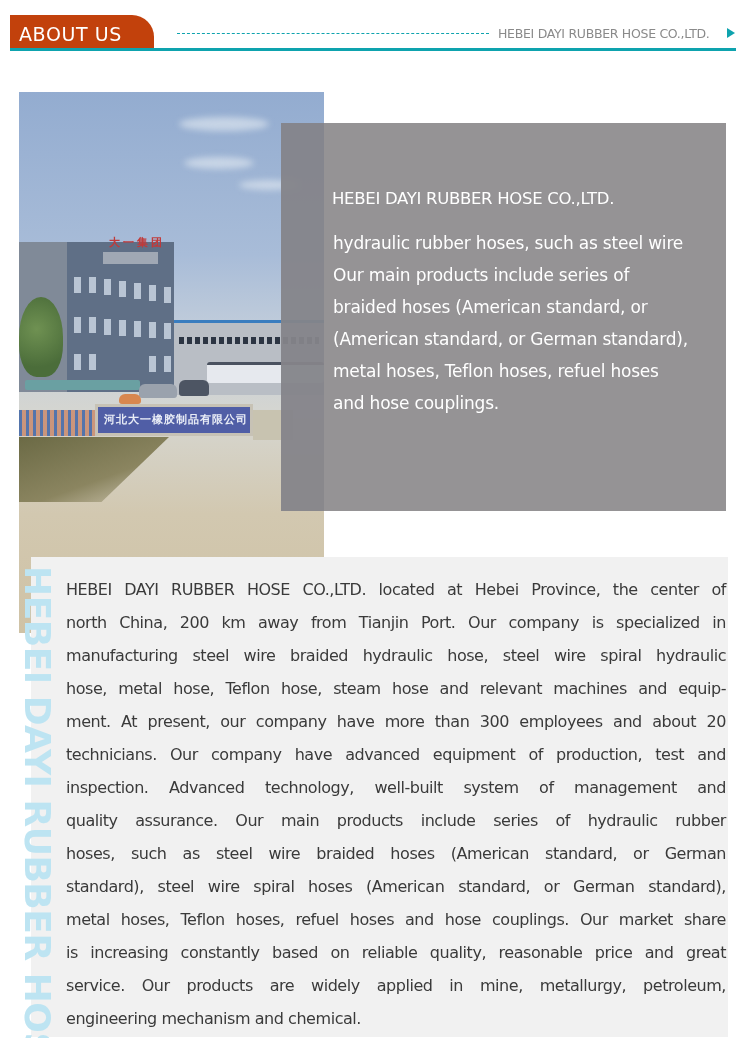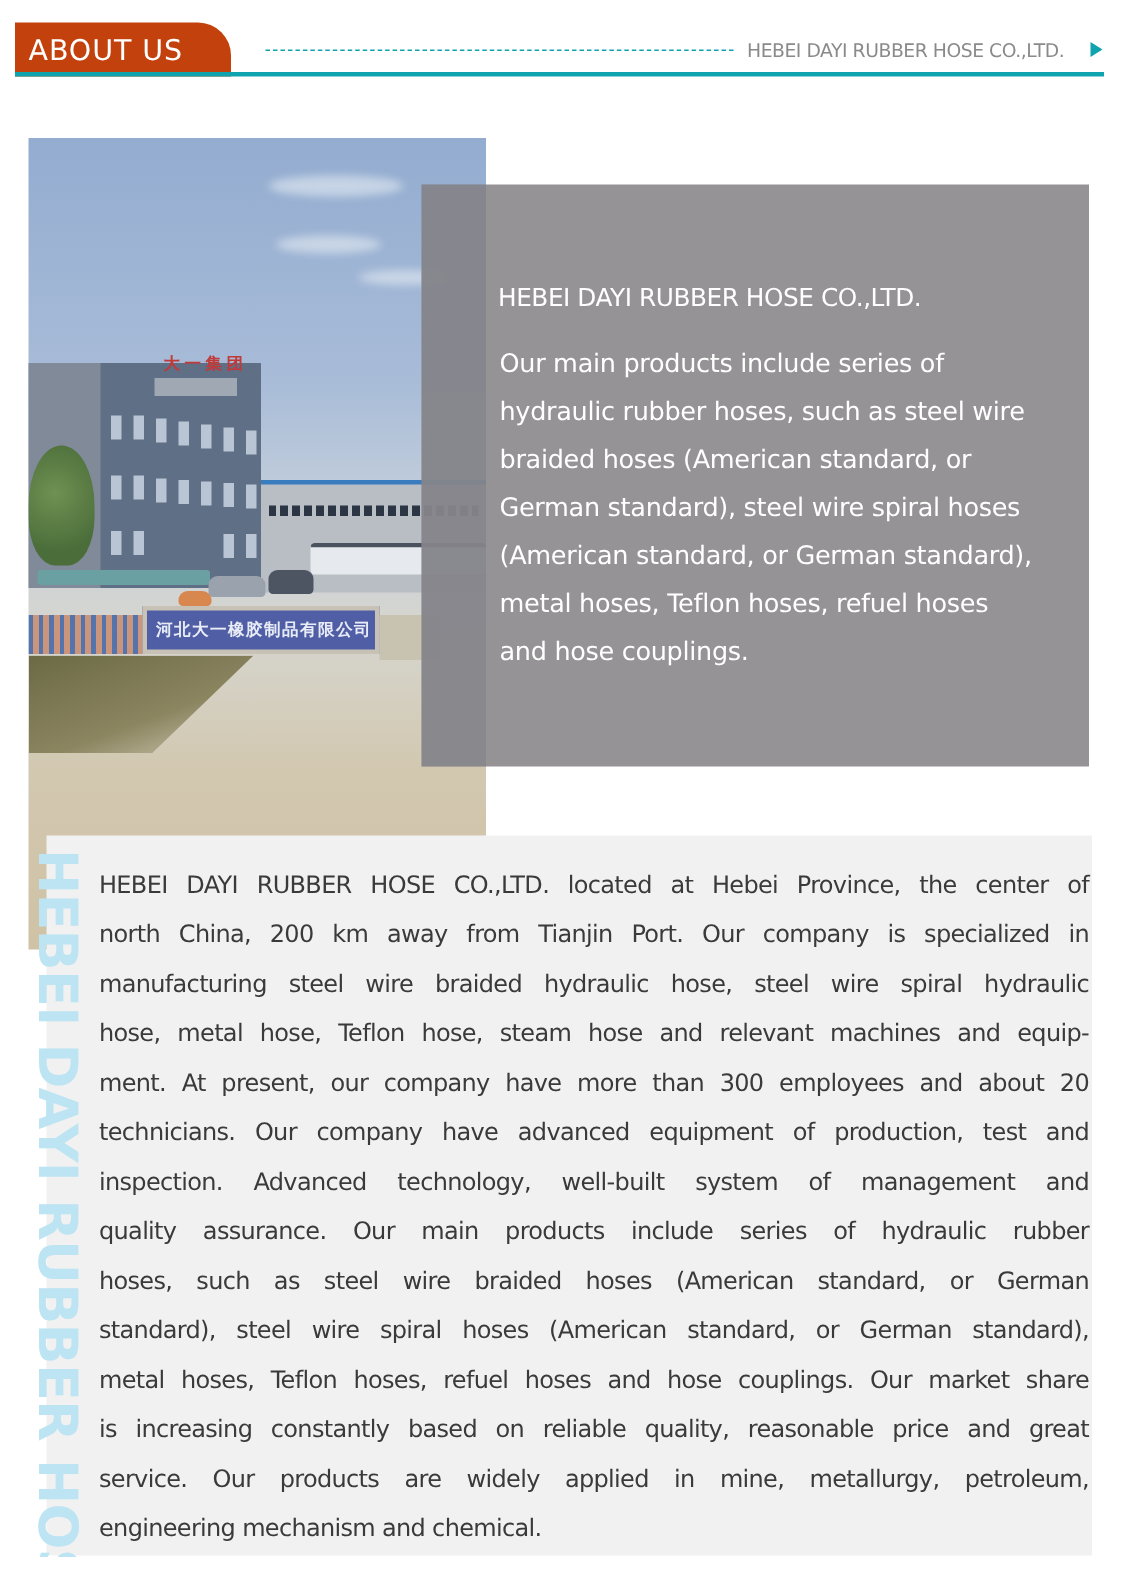--- a/index.html
+++ b/index.html
@@ -334,24 +334,23 @@
   <div class="sign-board">
     <span class="sign-text">河北大一橡胶制品有限公司</span>
   </div>
   <div class="gate-wall"></div>
   <div class="grass"></div>
 </div>
 
 <div class="overlay">
   <span class="overlay-title">HEBEI DAYI RUBBER HOSE CO.,LTD.</span>
   <div class="overlay-body">
+    <span class="line">hydraulic rubber hoses, such as steel wire</span>
     <span class="line">Our main products include series of</span>
-    <span class="line">hydraulic rubber hoses, such as steel wire</span>
     <span class="line">braided hoses (American standard, or</span>
-    <span class="line">German standard), steel wire spiral hoses</span>
     <span class="line">(American standard, or German standard),</span>
     <span class="line">metal hoses, Teflon hoses, refuel hoses</span>
     <span class="line">and hose couplings.</span>
   </div>
 </div>
 <div class="overlay-edge"></div>
 
 <div class="desc-box"></div>
 <div class="vertical-text">
   <span>HEBEI DAYI RUBBER HOSE</span>

